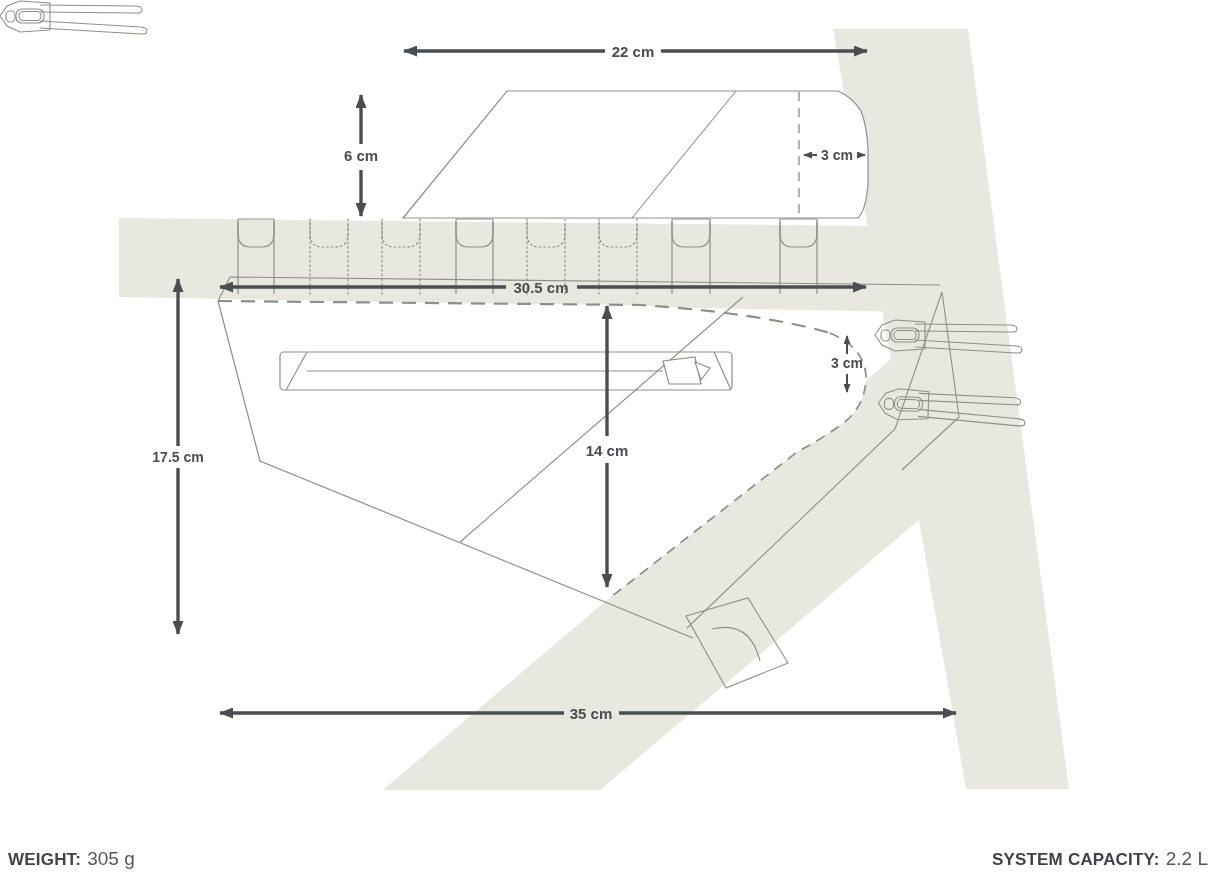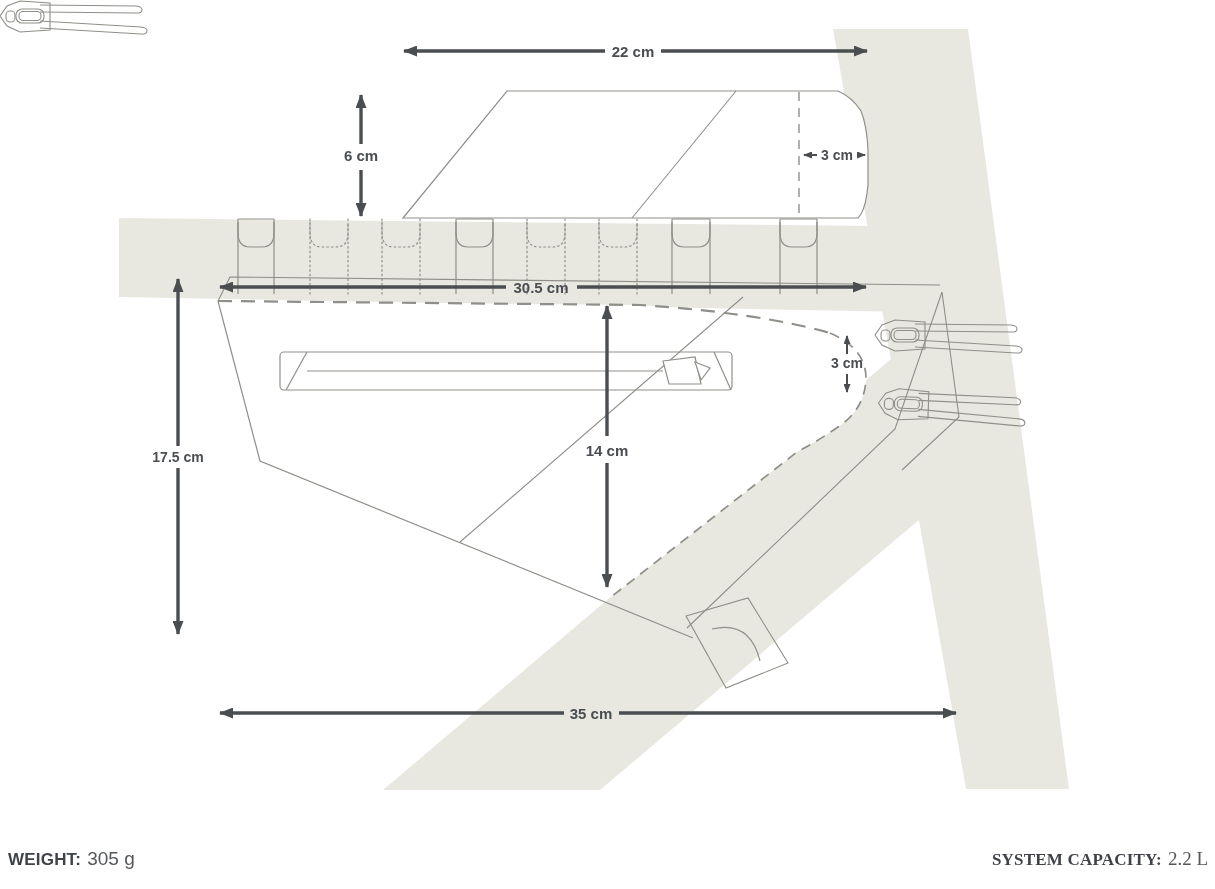--- a/index.html
+++ b/index.html
@@ -2,21 +2,21 @@
 <html><head>
 <meta charset="utf-8">
 <style>
   html,body{margin:0;padding:0;background:#ffffff;}
   body{width:1215px;height:889px;position:relative;overflow:hidden;
        font-family:"Liberation Sans", sans-serif;}
   svg{position:absolute;left:0;top:0;display:block;}
   .dim-text{font-family:"Liberation Sans", sans-serif;font-weight:bold;fill:#4a4e51;}
   .footer{position:absolute;top:848px;white-space:nowrap;}
   .footer-left{left:8px;}
-  .footer-right{right:7px;font-family:Liberation Serif, serif;}
+  .footer-right{right:7px;}
   .spec-label{font-size:17px;font-weight:bold;color:#3f4347;letter-spacing:.2px;}
   .spec-value{font-size:19px;font-weight:normal;color:#54585a;margin-left:6px;}
 </style>
 </head>
 <body>
 
 <svg width="1215" height="889" viewBox="0 0 1215 889">
   <defs>
     <marker id="ab" markerUnits="userSpaceOnUse" markerWidth="14" markerHeight="11" refX="13" refY="5.5" orient="auto">
       <path d="M0 0 L14 5.5 L0 11 Z" fill="#4a4e51"></path>

